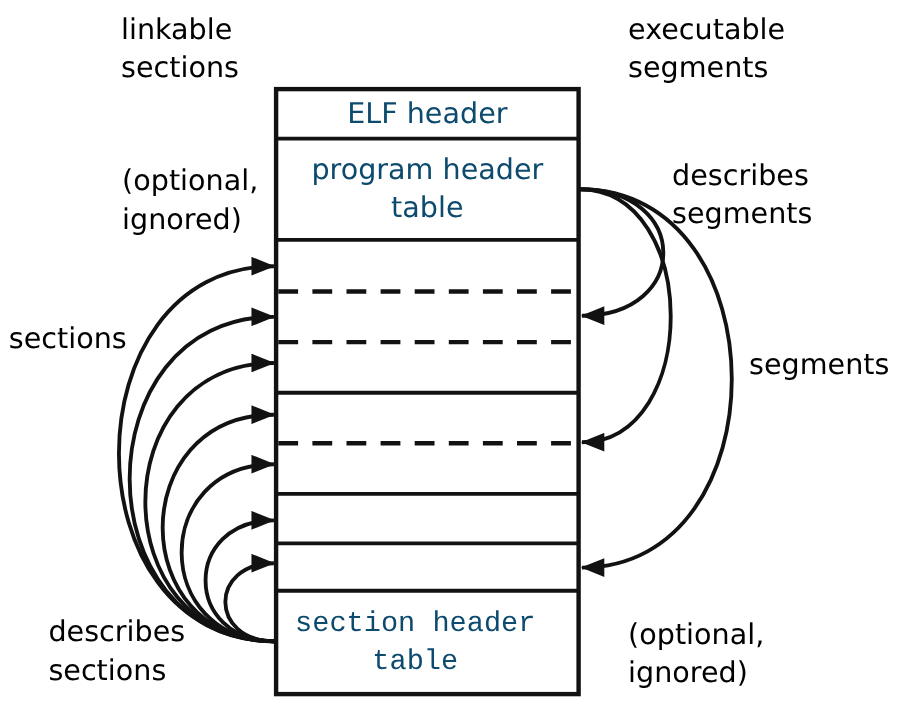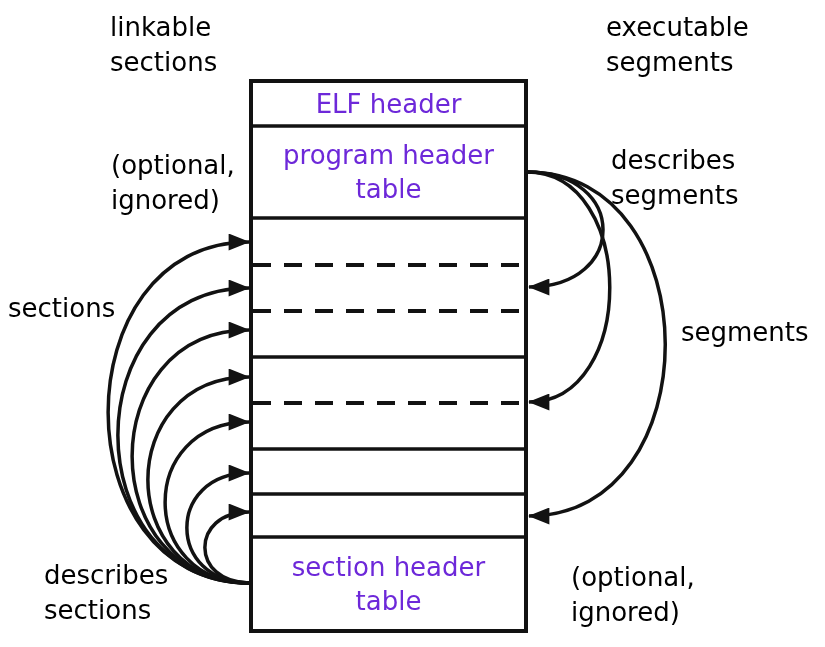--- a/index.html
+++ b/index.html
@@ -28,31 +28,31 @@
     white-space: pre-line;
     letter-spacing: 0px;
   }
   .box-label {
     position: absolute;
     width: 277px;
     display: flex;
     align-items: center;
     justify-content: center;
     text-align: center;
-    color: #6d28d9;
+    color: #0c4a6e;
     font-size: 26px;
     line-height: 34px;
     white-space: pre-line;
   }
   .bl-elf     { left: 250px; top: 82px;  height: 44px; }
   .bl-program { left: 250px; top: 126px; height: 92px; }
-  .bl-section { left: 250px; top: 537px; height: 94px; }
+  .bl-section { left: 239px; top: 537px; height: 94px; font-family: Liberation Mono, monospace; }
 
   .lbl-linkable   { left: 110px; top: 10px;  }
-  .lbl-executable { left: 571px; top: 10px; margin-left: 35px;  }
+  .lbl-executable { left: 571px; top: 10px;  }
   .lbl-opt-left   { left: 111px; top: 148px; }
   .lbl-sections   { left: 8px;   top: 291px; }
   .lbl-desc-sec   { left: 44px;  top: 558px; }
   .lbl-desc-seg   { left: 611px; top: 143px; }
   .lbl-segments   { left: 681px; top: 315px; }
   .lbl-opt-right  { left: 571px; top: 560px; }
 </style>
 </head>
 <body>
 

